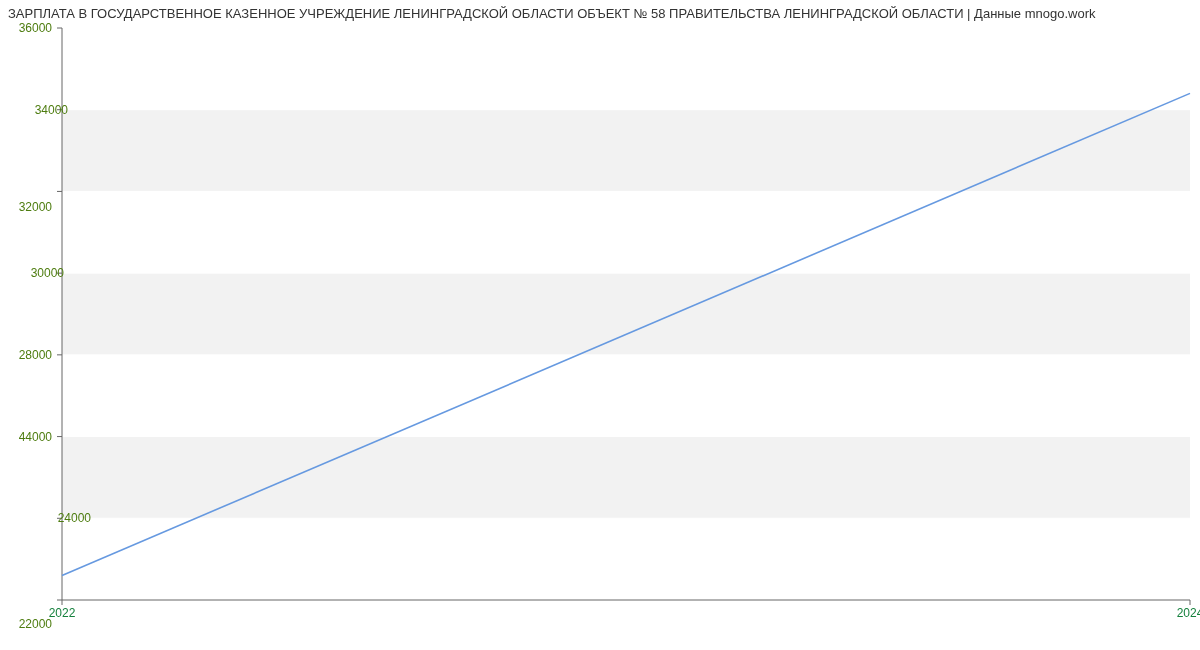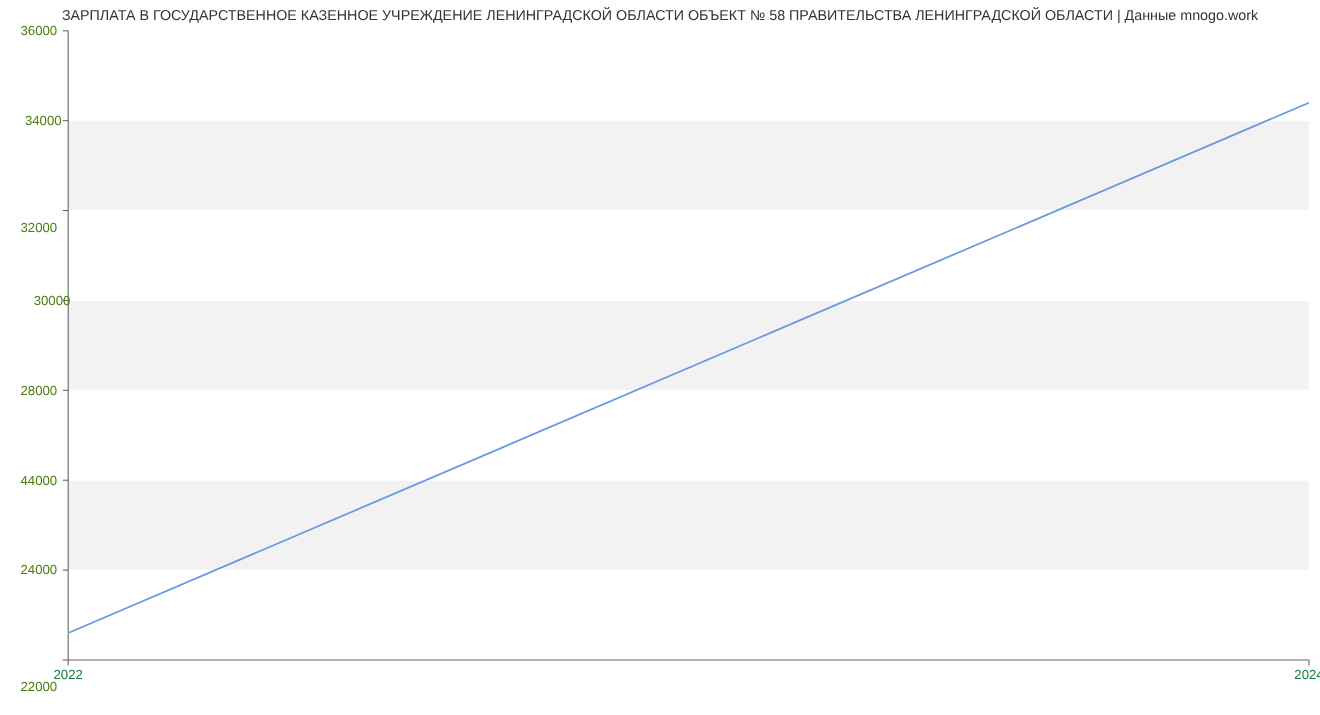--- a/index.html
+++ b/index.html
@@ -14,21 +14,21 @@
   .chart-wrap {
     position: relative;
     width: 1200px;
     height: 650px;
   }
   .title {
     position: absolute;
     top: 6px;
     right: 8px;
     left: 8px;
-    text-align: center;
+    text-align: left;
     font-size: 13px;
     color: #333;
     white-space: nowrap;
   }
   svg {
     position: absolute;
     top: 0;
     left: 0;
   }
   .ytick-label {
@@ -78,25 +78,25 @@
       <line x1="57" x2="62" y1="191.42857142857144" y2="191.42857142857144" stroke="#666" stroke-width="1"></line>
       <line x1="57" x2="62" y1="109.71428571428572" y2="109.71428571428572" stroke="#666" stroke-width="1"></line>
       <line x1="57" x2="62" y1="28" y2="28" stroke="#666" stroke-width="1"></line>
       <line x1="62" x2="62" y1="600" y2="605" stroke="#666" stroke-width="1"></line>
       <line x1="1190" x2="1190" y1="600" y2="605" stroke="#666" stroke-width="1"></line>
       <path d="M62 575.4857142857143 L1190 93.37142857142857 " stroke="#6699e0" stroke-width="1.6" fill="none"></path>
     </svg>
 
   <div id="ytick-layer">
       <div class="ytick-label" style="left: 0px; width: 52px; top: 600px; margin-top: 24px;">22000</div>
-      <div class="ytick-label" style="left: 0px; width: 52px; top: 518.286px;">24000</div>
+      <div class="ytick-label" style="left: 0px; width: 52px; top: 518.286px; padding-left: 39px;">24000</div>
       <div class="ytick-label" style="left: 0px; width: 52px; top: 436.571px;">44000</div>
       <div class="ytick-label" style="left: 0px; width: 52px; top: 354.857px;">28000</div>
       <div class="ytick-label" style="left: 12px; width: 52px; top: 273.143px;">30000</div>
       <div class="ytick-label" style="left: 0px; width: 52px; top: 191.429px; margin-top: 16px;">32000</div>
-      <div class="ytick-label" style="left: 4px; width: 52px; top: 109.714px;">34000</div>
+      <div class="ytick-label" style="left: 16px; width: 52px; top: 109.714px;">34000</div>
       <div class="ytick-label" style="left: 0px; width: 52px; top: 28px;">36000</div>
     </div>
   <div id="xtick-layer">
       <div class="xtick-label" style="left: 62px; top: 606px;">2022</div>
       <div class="xtick-label" style="left: 1190px; top: 606px;">2024</div>
     </div>
 </div>
 
 </body></html>

